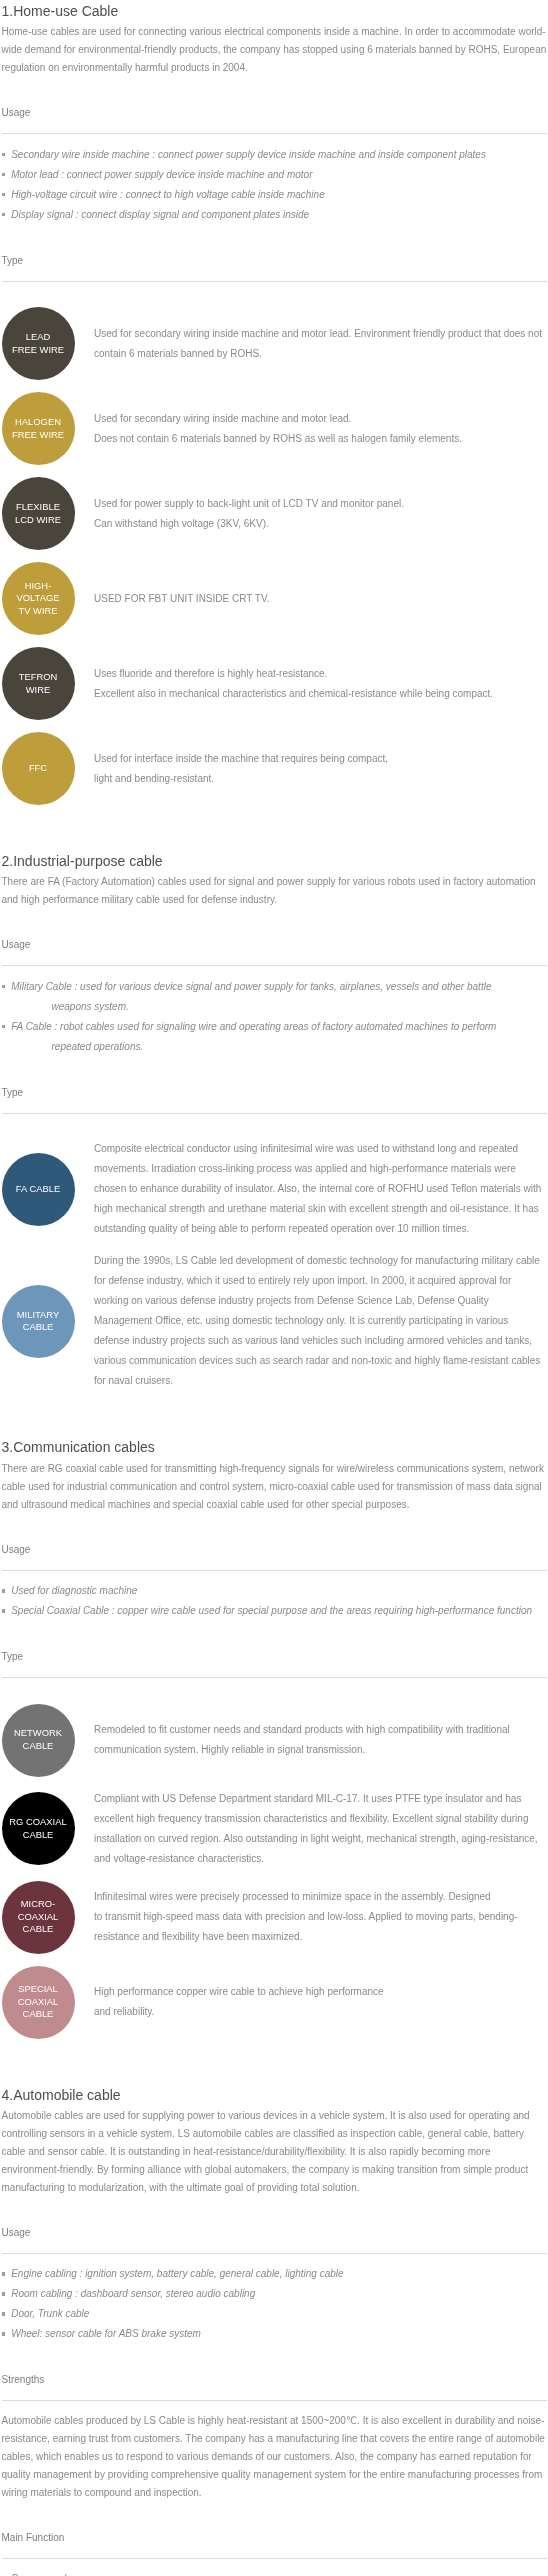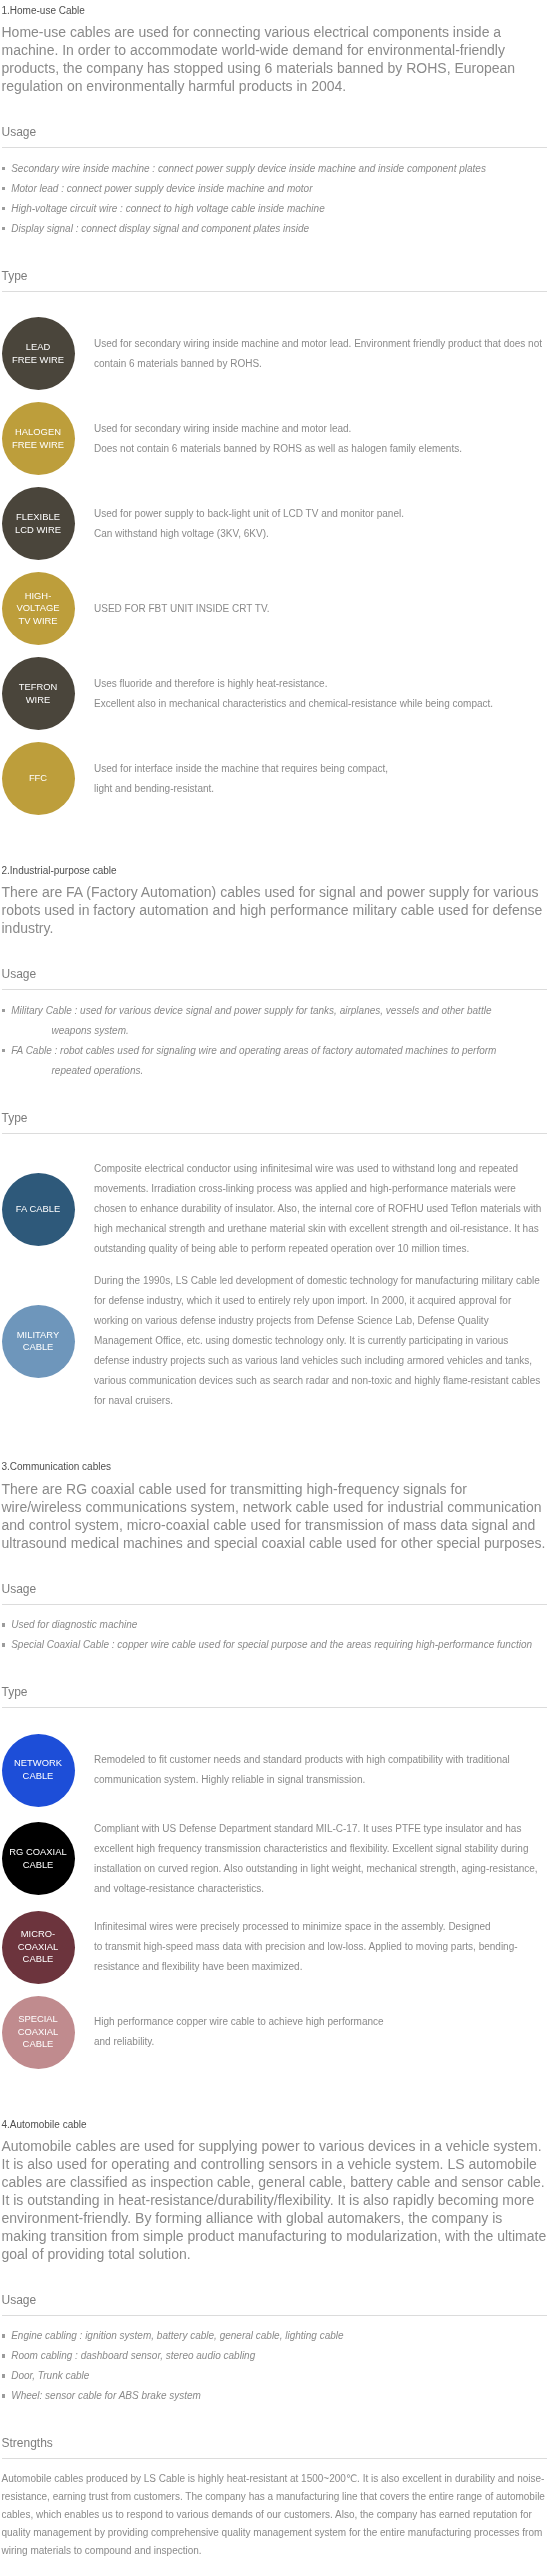--- a/index.html
+++ b/index.html
@@ -6,37 +6,37 @@
   body{
     width:548px;
     font-family:"Liberation Sans","DejaVu Sans",sans-serif;
     color:#8a8a8a;
     -webkit-font-smoothing:antialiased;
   }
   .page{padding:3px 1.5px 10.5px 1.5px;}
   .section{margin-top:48px;}
   .section:first-child{margin-top:0;}
   .section-title{
-    font-size:10px;
+    font-size:14px;
     color:#4e4e4e;
     font-weight:normal;
     margin:0 0 3.7px 0;
     line-height:16.5px;
   }
   .intro{
-    font-size:14px;
+    font-size:10px;
     line-height:18px;
     margin:0;
     white-space:pre-line;
   }
   .sub-label{
-    font-size:12px;
+    font-size:10px;
     color:#7d7d7d;
     border-bottom:0.7px solid #dcdcdc;
-    padding-bottom:8px;
+    padding-bottom:15px;
     margin:30px 0 10.5px 0;
   }
   ul.bullets{
     list-style:none;
     margin:0;
     padding:0;
     font-size:10px;
     line-height:20px;
     font-style:italic;
   }
@@ -176,21 +176,21 @@
 
     <div class="sub-label">Usage</div>
     <ul class="bullets">
       <li>Used for diagnostic machine</li>
       <li>Special Coaxial Cable : copper wire cable used for special purpose and the areas requiring high-performance function</li>
     </ul>
 
     <div class="sub-label">Type</div>
     <div class="type-list">
       <div class="type-row">
-        <div class="badge" style="background-color: #1d4ed8;">NETWORK
+        <div class="badge" style="background-color: #737373;">NETWORK
 CABLE</div>
         <div class="type-desc">Remodeled to fit customer needs and standard products with high compatibility with traditional communication system. Highly reliable in signal transmission.</div>
       </div>
       <div class="type-row">
         <div class="badge" style="background-color: #000000;">RG COAXIAL
 CABLE</div>
         <div class="type-desc">Compliant with US Defense Department standard MIL-C-17. It uses PTFE type insulator and has excellent high frequency transmission characteristics and flexibility. Excellent signal stability during installation on curved region. Also outstanding in light weight, mechanical strength, aging-resistance, and voltage-resistance characteristics.</div>
       </div>
       <div class="type-row">
         <div class="badge" style="background-color: rgb(108, 52, 61);">MICRO-

